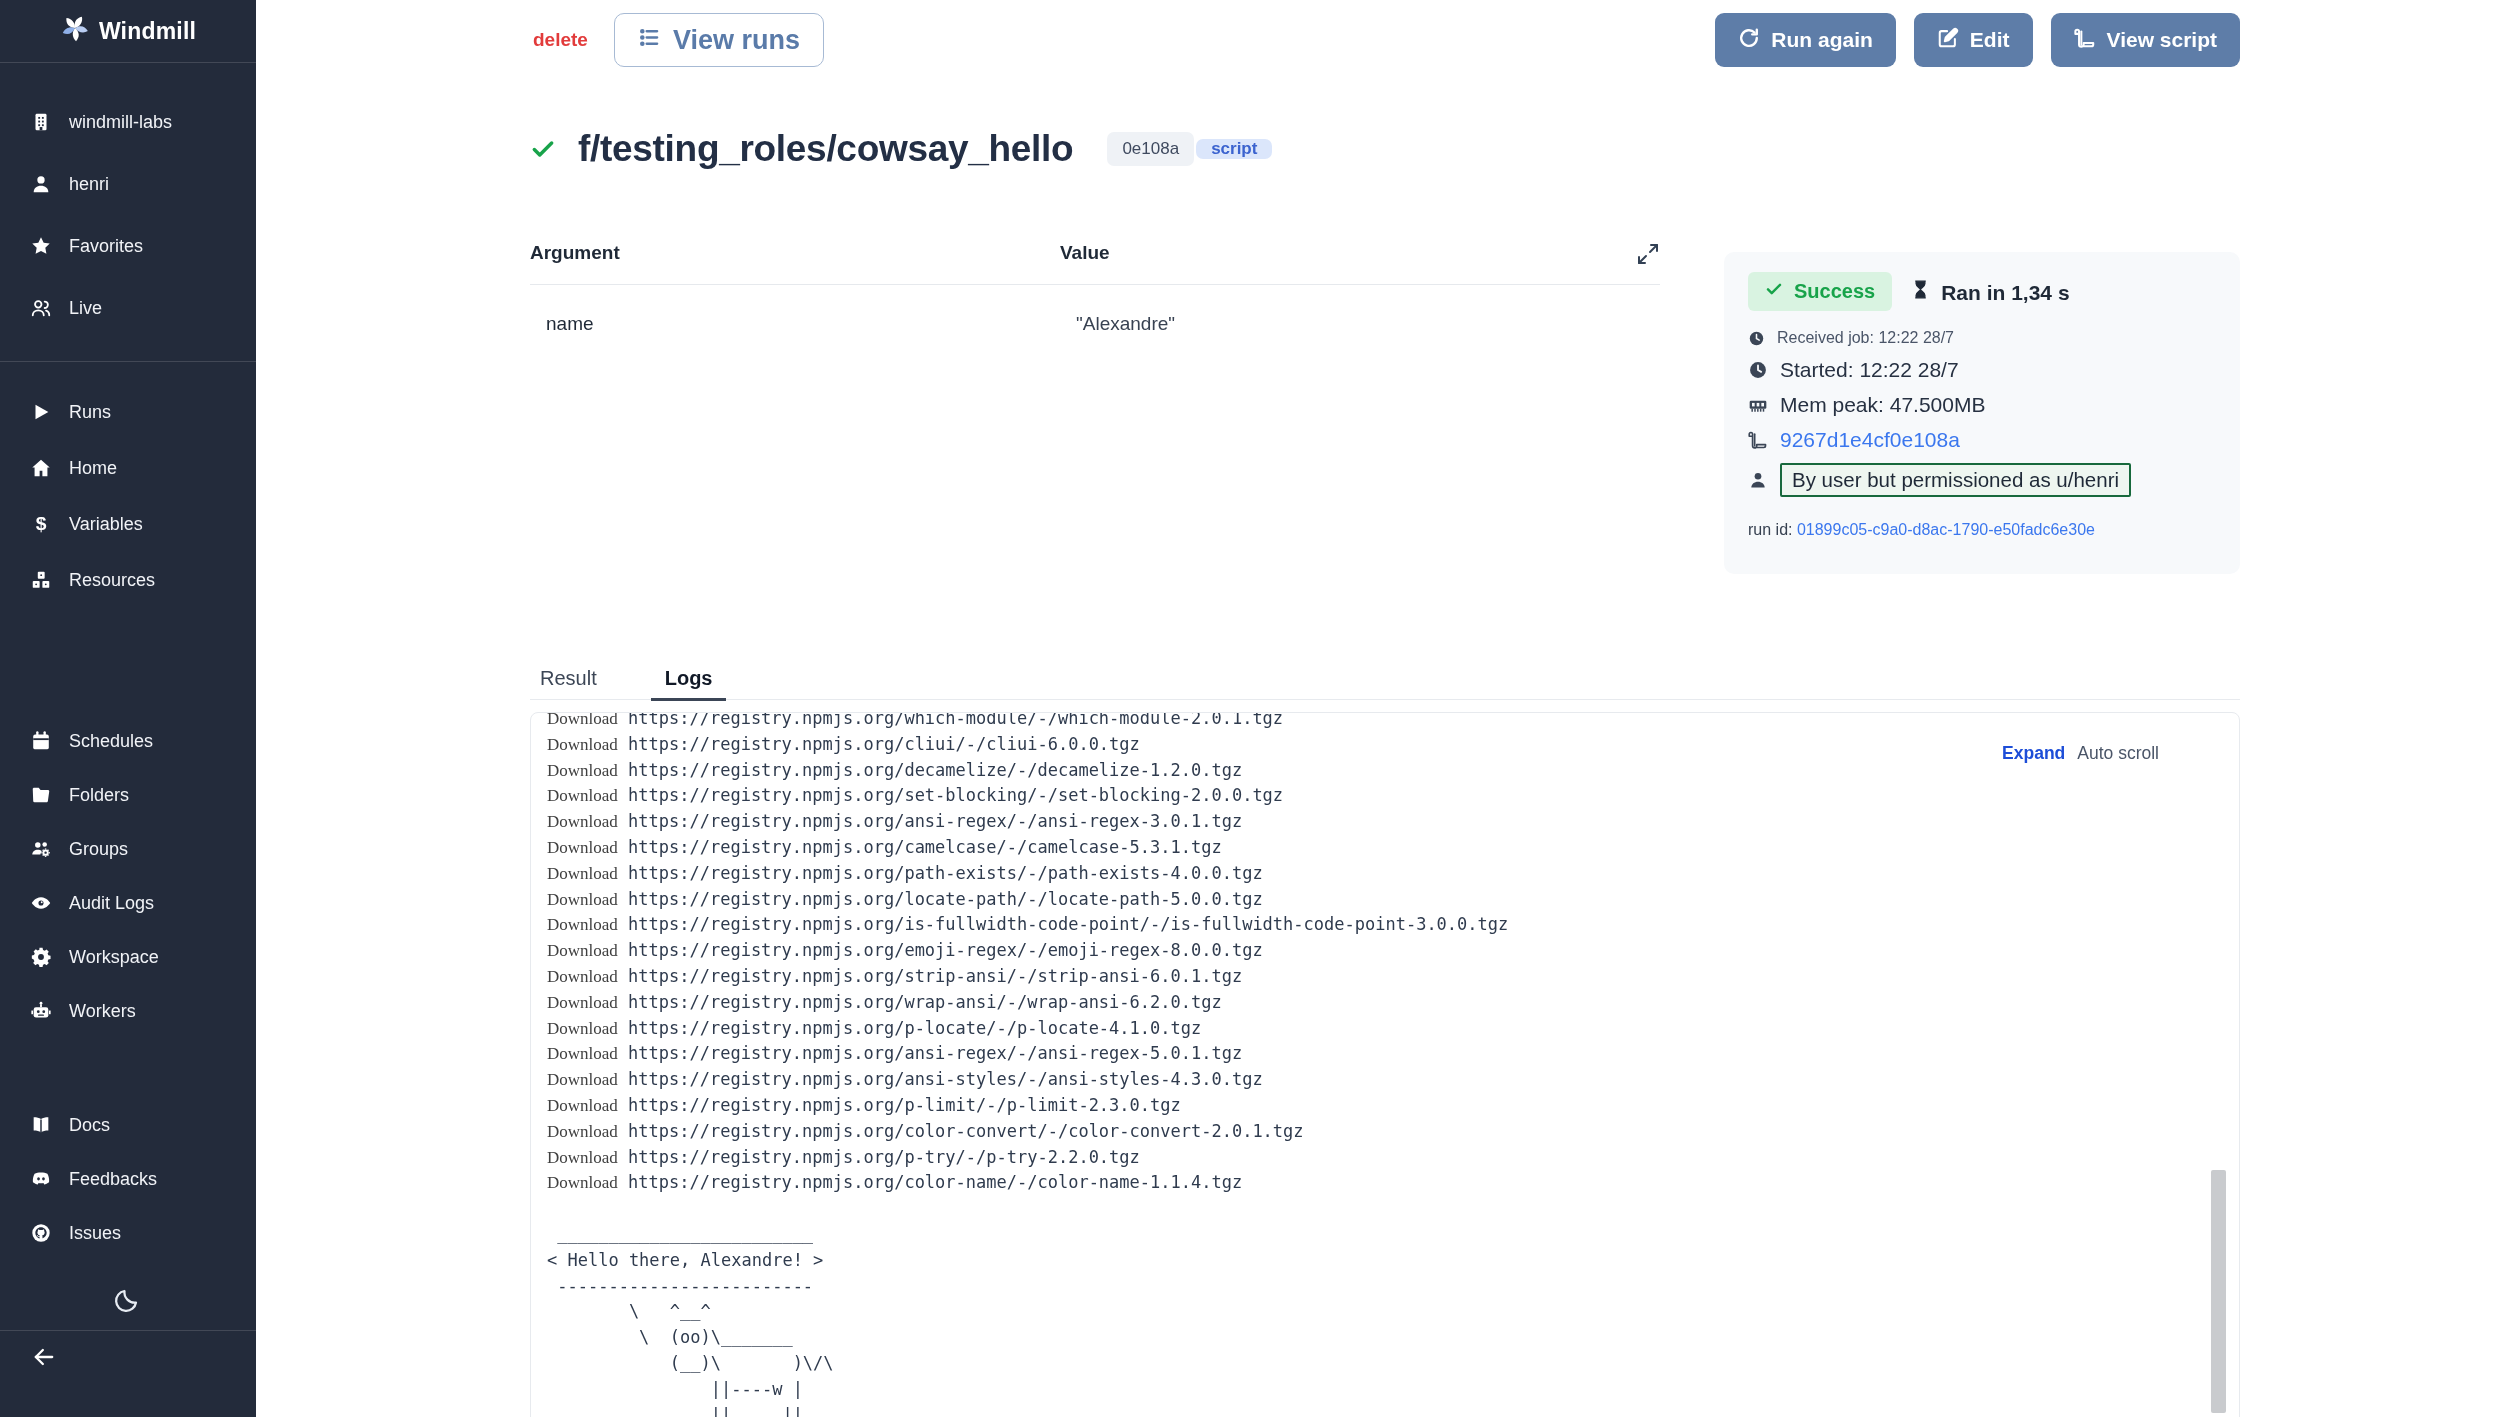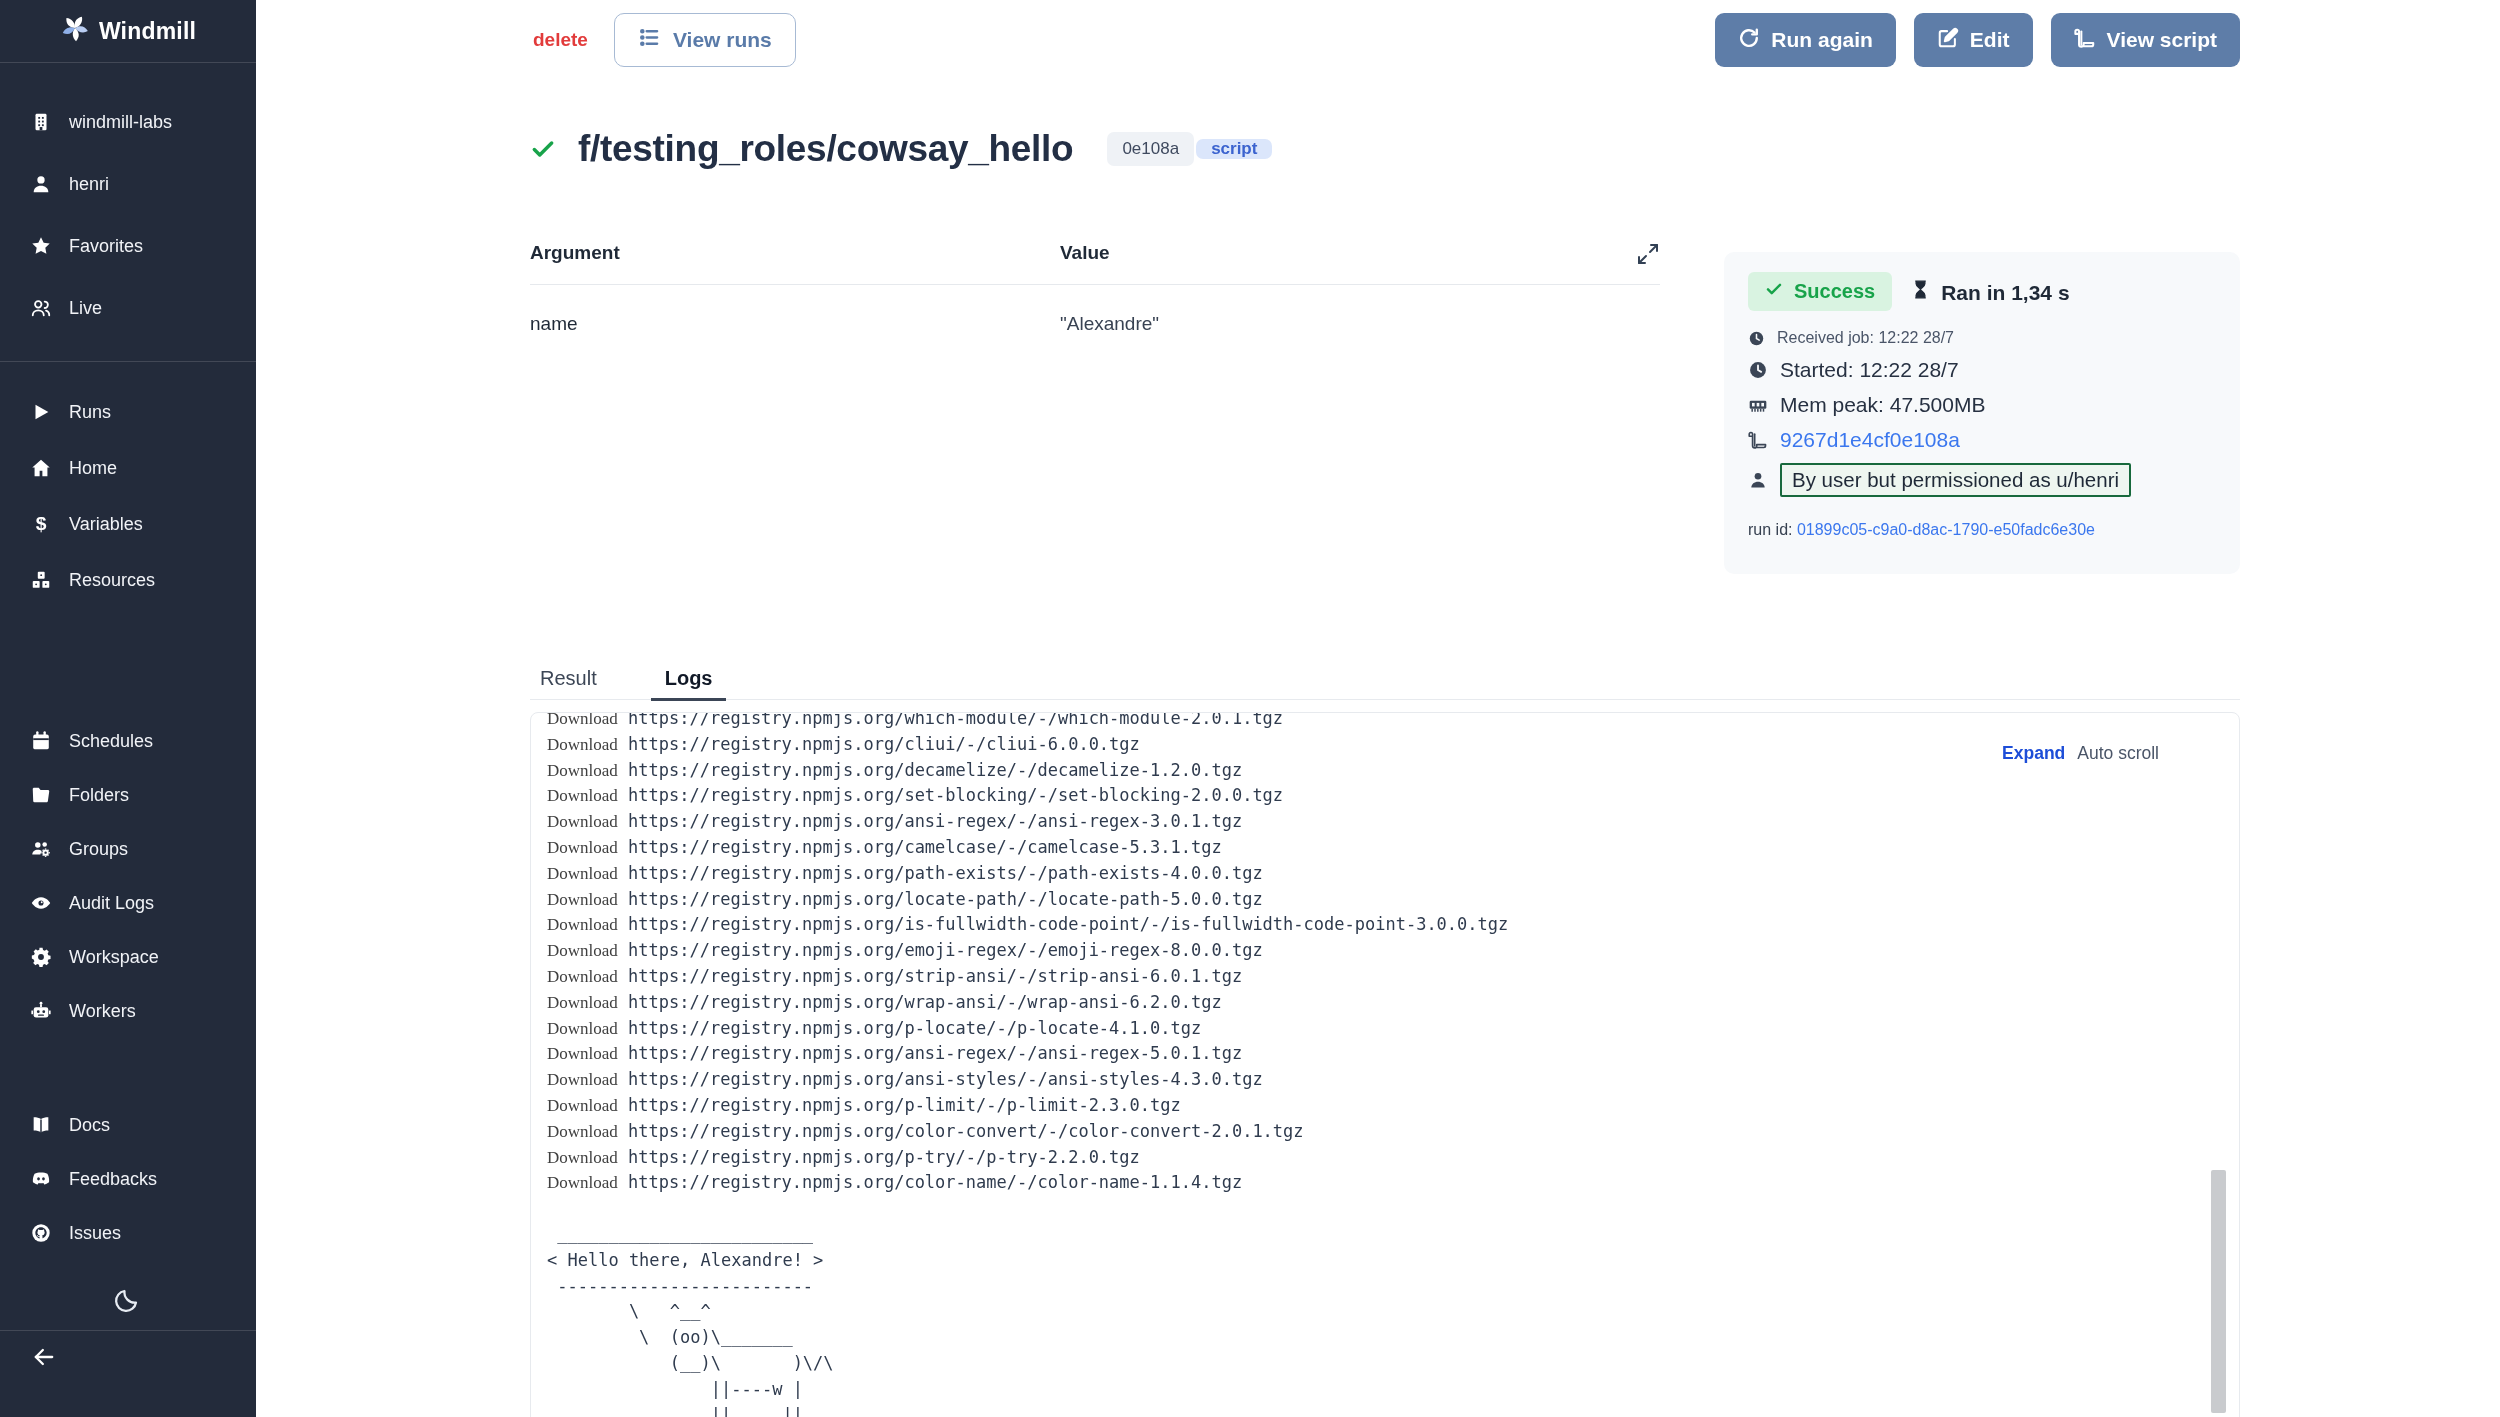--- a/index.html
+++ b/index.html
@@ -34,21 +34,21 @@
   .collapse-btn svg { width:28px; height:28px; }
 
   
   .main { position:absolute; left:256px; top:0; right:0; bottom:0; }
   .content { position:absolute; left:274px; right:260px; top:0; height:100%; }
 
   .toolbar { display:flex; align-items:center; margin-top:12px; height:56px; }
   .delete-btn { color:#e23b3b; font-weight:700; font-size:19px; margin-left:3px; cursor:pointer; }
   .viewruns-btn { margin-left:26px; height:54px; display:flex; align-items:center; gap:12px;
     padding:8px 23px; border:1.5px solid #a7bad4; border-radius:10px; background:#fff;
-    color:#5a7ba9; font-size:21px; font-weight:600; cursor:pointer; }
+    color:#5a7ba9; font-size:27px; font-weight:600; cursor:pointer; }
   .viewruns-btn svg { width:23px; height:23px; }
   .btn-group { margin-left:auto; display:flex; gap:18px; }
   .btn-primary { height:54px; display:flex; align-items:center; gap:11px; padding:0 23px;
     background:#5e7da8; border:none; border-radius:9px; color:#fff; font-size:21px;
     font-weight:600; font-family:inherit; cursor:pointer; }
   .btn-primary svg { width:22px; height:22px; }
 
   .title-row { margin-top:60px; display:flex; align-items:center; }
   .title-check { width:26px; height:26px; color:#18a34a; flex:none; }
   .title-check svg { width:26px; height:26px; }
@@ -57,21 +57,21 @@
     padding:7px 15px; border-radius:7px; }
   .badge-type { margin-left:2px; background:#dbe6fb; color:#3b63cf; font-size:17px; font-weight:600;
     padding:0 15px; border-radius:7px; }
 
   .args { margin-top:72px; width:1130px; }
   .args-head { display:flex; align-items:flex-start; padding-bottom:18px; border-bottom:1px solid #e6e9ed; }
   .args-head .col1 { width:530px; font-size:19px; font-weight:700; color:#1f2937; }
   .args-head .col2 { flex:1; font-size:19px; font-weight:700; color:#1f2937; }
   .expand-args { width:24px; height:24px; color:#334155; cursor:pointer; }
   .expand-args svg { width:24px; height:24px; }
-  .args-row { display:flex; padding-top:28px; font-size:19px; }
+  .args-row { display:flex; padding-top:28px; font-size:19px;margin-left:16px; }
   .args-row .col1 { width:530px; color:#1f2937; }
   .args-row .col2 { flex:1; color:#384252; }
 
   
   .card { position:absolute; top:252px; right:0; width:516px; height:322px;
     background:#f7f9fb; border-radius:10px; padding:20px 24px; }
   .card-row1 { display:flex; align-items:center; gap:18px; }
   .success-badge { display:flex; align-items:center; gap:11px; background:#d9f3e1;
     padding:8px 17px; border-radius:6px; color:#18a34a; font-size:20px; font-weight:600; }
   .success-badge svg { width:18px; height:18px; }

